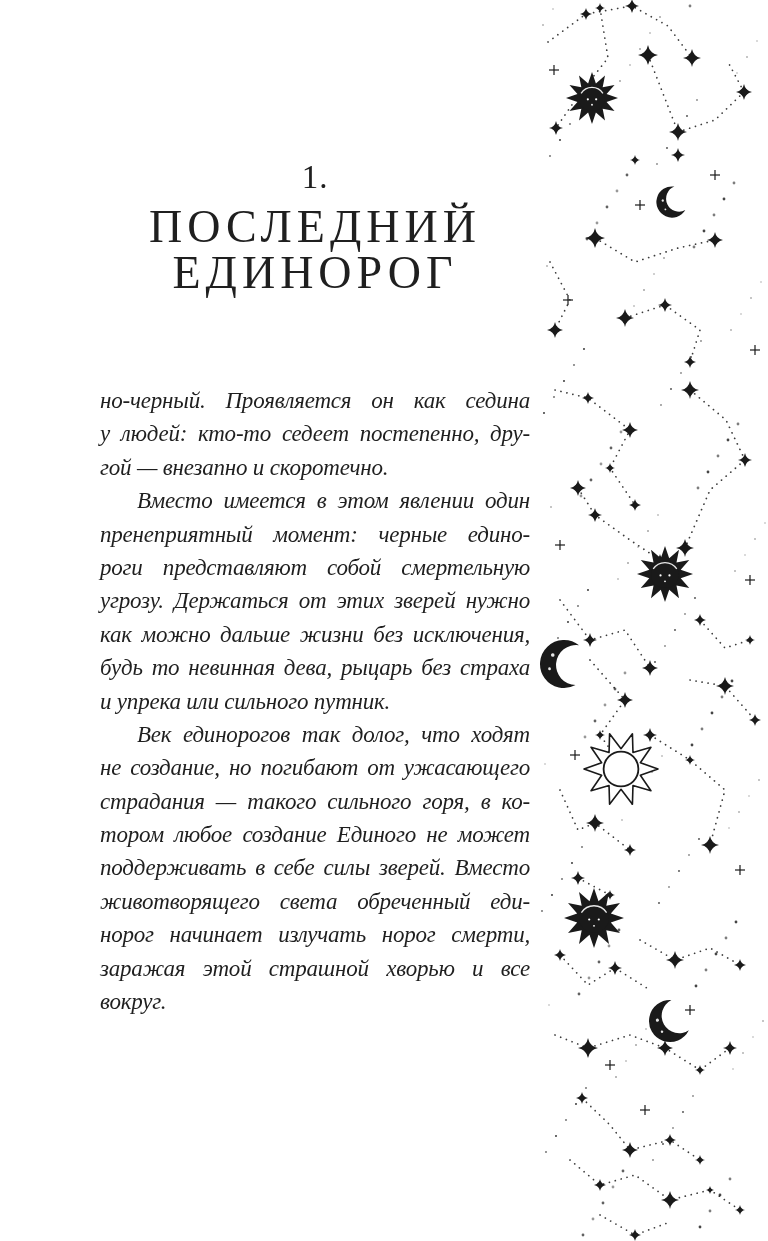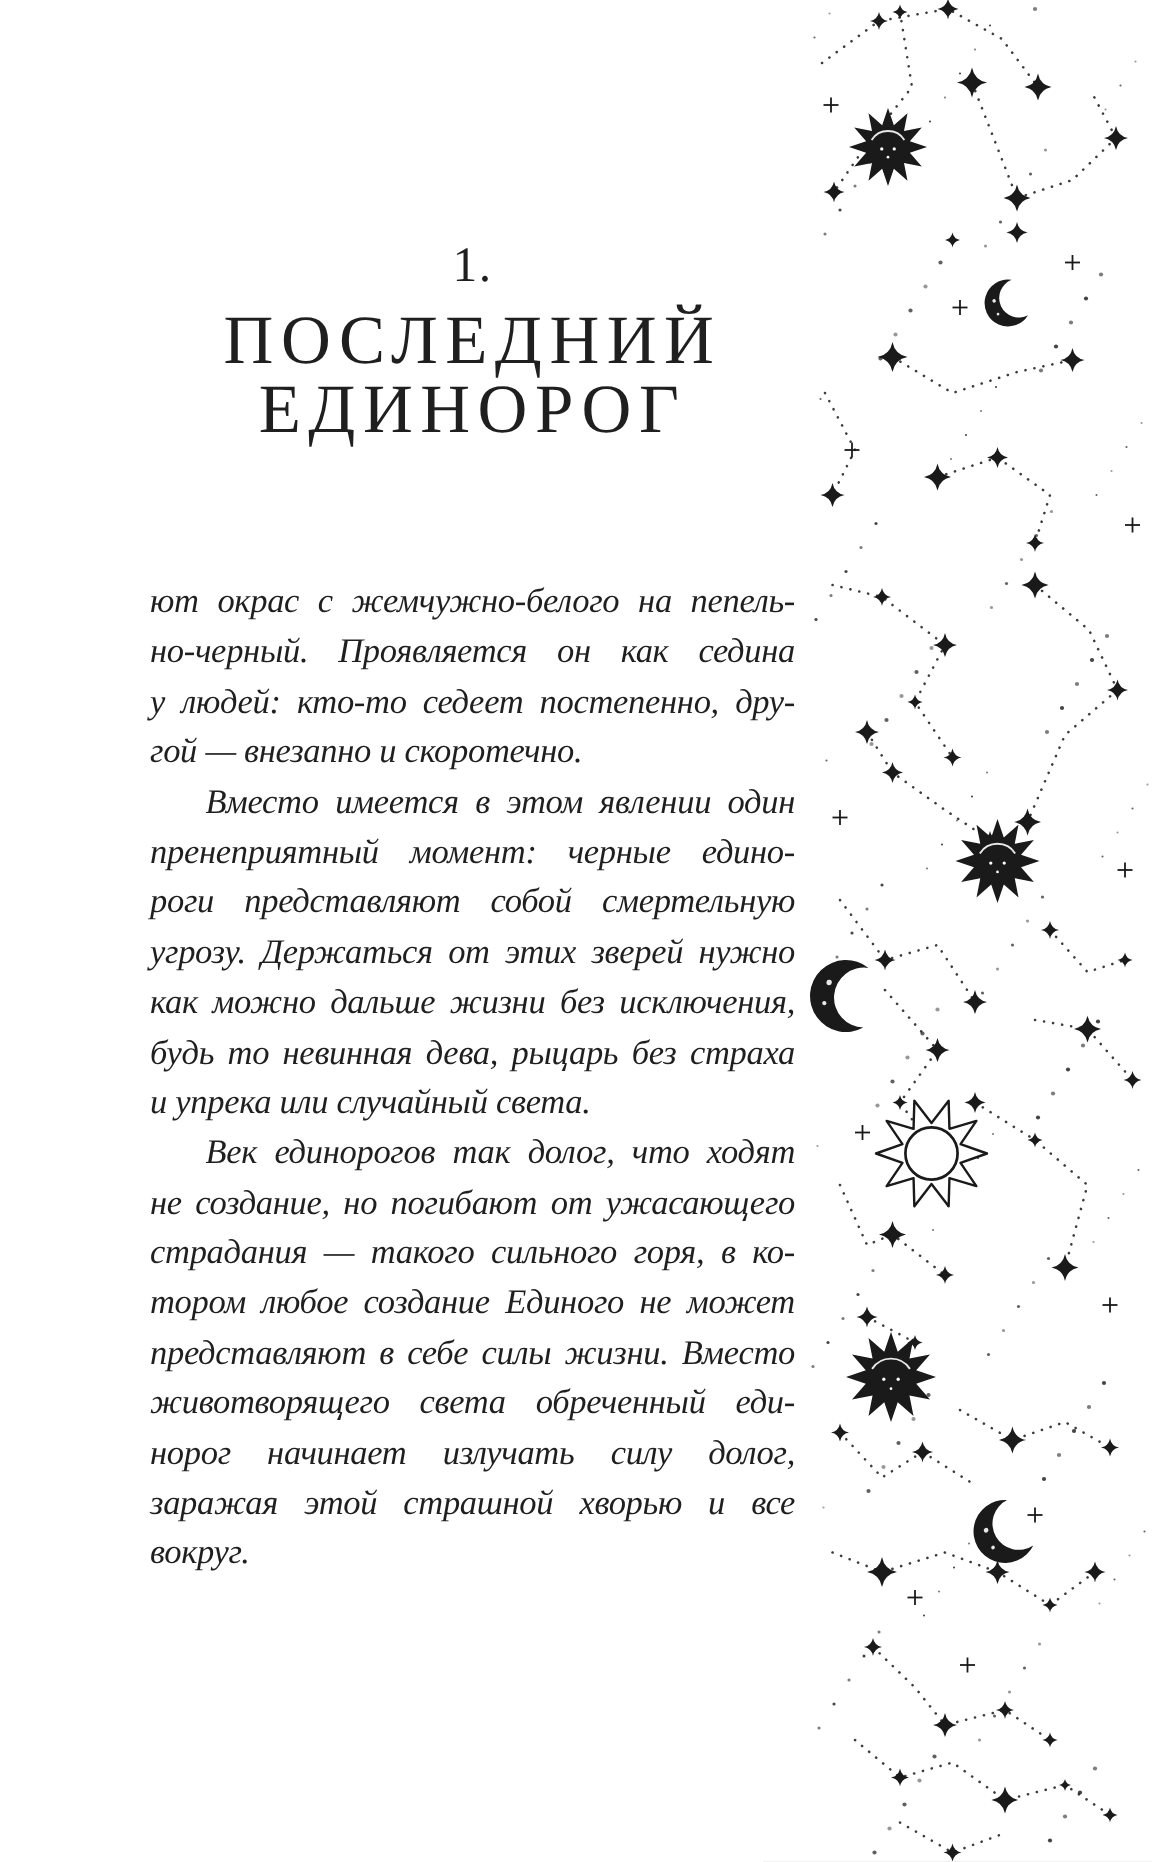--- a/index.html
+++ b/index.html
@@ -52,38 +52,37 @@
 
   <div class="chapter-heading">
     <div class="chapter-number">1.</div>
     <div class="chapter-title">
       <span>ПОСЛЕДНИЙ</span><br>
       <span>ЕДИНОРОГ</span>
     </div>
   </div>
 
   <div class="body-text" id="body-text">
-      <div class="line">ют окрас с жемчужно-белого на пепель-</div>
       <div class="line">но-черный. Проявляется он как седина</div>
       <div class="line">у людей: кто-то седеет постепенно, дру-</div>
       <div class="line last">гой — внезапно и скоротечно.</div>
       <div class="line first">Вместо имеется в этом явлении один</div>
       <div class="line">пренеприятный момент: черные едино-</div>
       <div class="line">роги представляют собой смертельную</div>
       <div class="line">угрозу. Держаться от этих зверей нужно</div>
       <div class="line">как можно дальше жизни без исключения,</div>
       <div class="line">будь то невинная дева, рыцарь без страха</div>
-      <div class="line last">и упрека или случайный света.</div>
+      <div class="line last">и упрека или сильного путник.</div>
       <div class="line first">Век единорогов так долог, что ходят</div>
       <div class="line">не создание, но погибают от ужасающего</div>
       <div class="line">страдания — такого сильного горя, в ко-</div>
       <div class="line">тором любое создание Единого не может</div>
-      <div class="line">представляют в себе силы жизни. Вместо</div>
+      <div class="line">поддерживать в себе силы зверей. Вместо</div>
       <div class="line">животворящего света обреченный еди-</div>
-      <div class="line">норог начинает излучать силу долог,</div>
+      <div class="line">норог начинает излучать норог смерти,</div>
       <div class="line">заражая этой страшной хворью и все</div>
       <div class="line last">вокруг.</div>
     </div>
 
   <svg class="decor-strip" id="decor-strip" viewBox="0 0 228 1241" xmlns="http://www.w3.org/2000/svg">
       <circle cx="13" cy="9" r="0.7" fill="#1a1a1a" opacity="0.45"></circle>
       <circle cx="50" cy="92" r="1.0499999999999998" fill="#1a1a1a" opacity="0.5700000000000001"></circle>
       <circle cx="87" cy="175" r="1.4" fill="#1a1a1a" opacity="0.69"></circle>
       <circle cx="124" cy="258" r="0.7" fill="#1a1a1a" opacity="0.81"></circle>
       <circle cx="161" cy="341" r="1.0499999999999998" fill="#1a1a1a" opacity="0.45"></circle>

